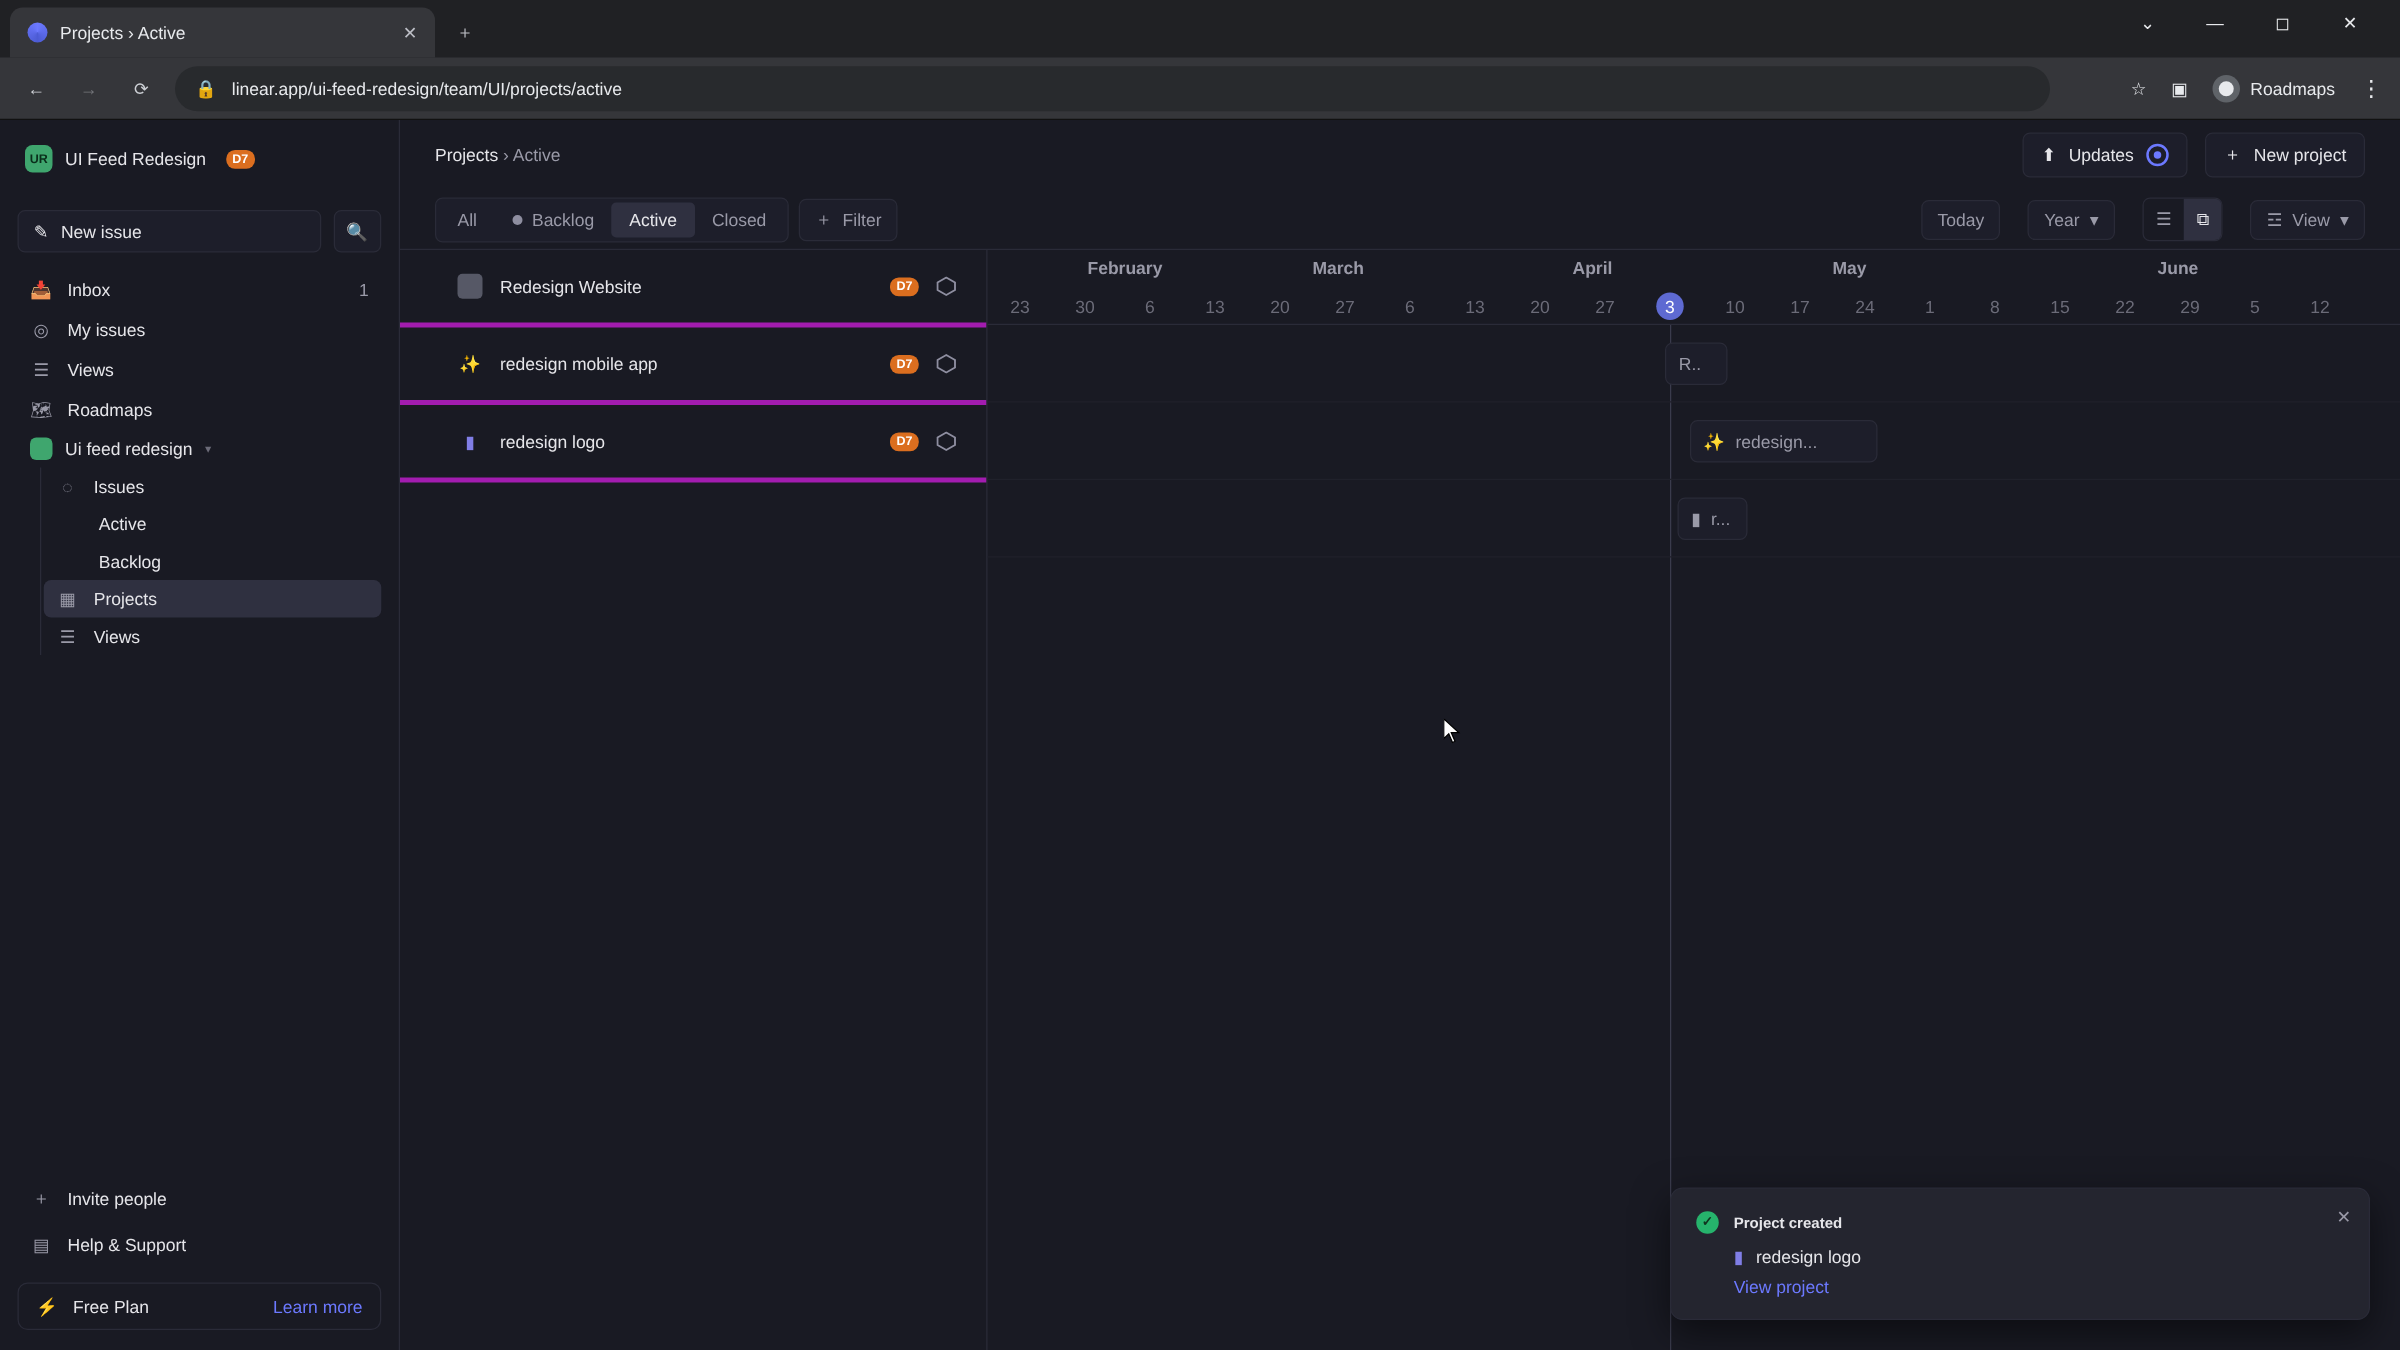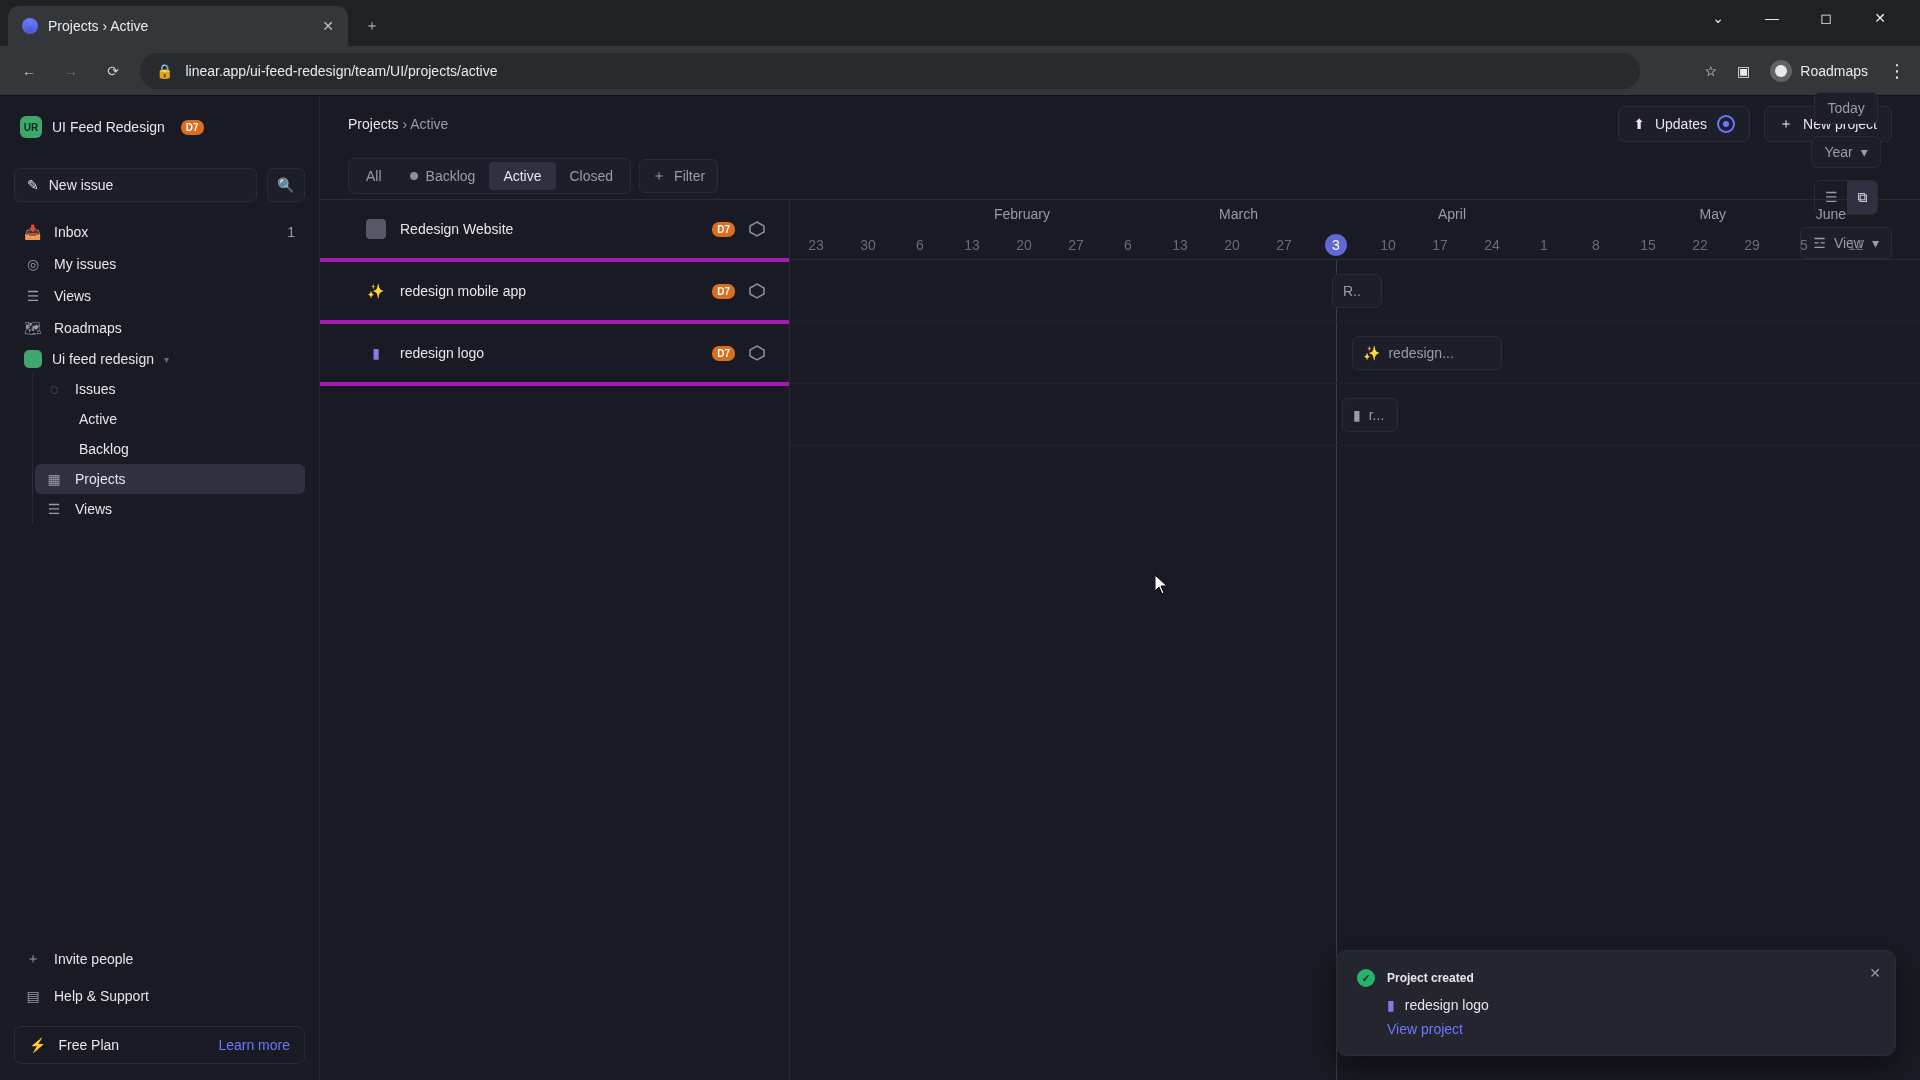--- a/index.html
+++ b/index.html
@@ -112,21 +112,21 @@
   }
   .pulse { width:18px;height:18px;border-radius:50%; border:2px solid var(--accent-soft); position:relative;}
   .pulse::after{content:"";position:absolute;inset:4px;border-radius:50%;background:var(--accent-soft);}
   .filters {
     height:48px; display:flex; align-items:center; padding:0 28px; gap:8px; border-bottom:1px solid var(--border);
   }
   .seg { display:flex; background:var(--bg-panel); border:1px solid var(--border); border-radius:6px; padding:3px; }
   .seg-item { padding:6px 14px; border-radius:4px; color:var(--text-dim); cursor:pointer; display:flex; gap:8px; align-items:center;}
   .seg-item.active { background:var(--bg-active); color:var(--text); }
   .dot-backlog { width:8px;height:8px;border-radius:50%;background:#8e8ea0; }
-  .right-controls { margin-left:auto; display:flex; gap:12px; align-items:center;flex-direction:column; }
+  .right-controls { margin-left:auto; display:flex; gap:22px; align-items:center; }
   .mini-btn { padding:7px 12px; border:1px solid var(--border); background:var(--bg-panel); border-radius:6px;
     color:var(--text-dim); cursor:pointer; display:flex; gap:8px; align-items:center;}
   .isplit { display:flex; border:1px solid var(--border); border-radius:6px; overflow:hidden;}
   .isplit span { padding:8px 10px; cursor:pointer; color:var(--text-dim);}
   .isplit span.on { background:var(--bg-active); color:var(--text);}
   
   .content { flex:1; display:flex; overflow:hidden; position:relative;}
   .leftcol { width:470px; border-right:1px solid var(--border); display:flex; flex-direction:column; }
   .proj-row {
     height:62px; display:flex; align-items:center; padding:0 24px 0 46px; gap:14px; border-bottom:4px solid #a21caf;
@@ -135,21 +135,21 @@
   .proj-ico { width:20px;height:20px; display:flex;align-items:center;justify-content:center; }
   .proj-ico.grid { background:#565866; border-radius:4px; position:relative;}
   .proj-ico.grid::before,.proj-ico.grid::after{content:"";position:absolute;background:#9a9aa8;}
   .proj-name { flex:1; }
   .proj-badge { background:var(--badge-orange); color:#fff; font-size:10px; font-weight:700;
     padding:2px 5px; border-radius:7px;}
   .hex { width:16px;height:16px; transform:rotate(0deg); }
   .hex svg { display:block;}
   .timeline { flex:1; position:relative; overflow:hidden;}
   .month-row { height:30px; display:flex;}
-  .month { flex:0 0 auto; color:var(--text-dim); padding-top:6px; text-align:right;}
+  .month { flex:0 0 auto; color:var(--text-dim); padding-top:6px; text-align:left;font-weight:bold;}
   .days-row { height:30px; display:flex; color:var(--text-dimmer); border-bottom:1px solid var(--border);}
   .day { flex:0 0 52px; text-align:center; line-height:30px;}
   .day.today span { display:inline-block; width:22px;height:22px; line-height:22px; border-radius:50%;
     background:var(--accent); color:#fff;}
   .today-line { position:absolute; top:60px; bottom:0; width:1px; background:#3a3b4c;}
   .lane { height:62px; border-bottom:1px solid #20212b; position:relative;}
   .chip {
     position:absolute; top:14px; height:34px; border:1px solid var(--border); background:var(--bg-panel);
     border-radius:6px; display:flex; align-items:center; padding:0 10px; gap:8px; color:var(--text-dim);
     overflow:hidden; white-space:nowrap;

